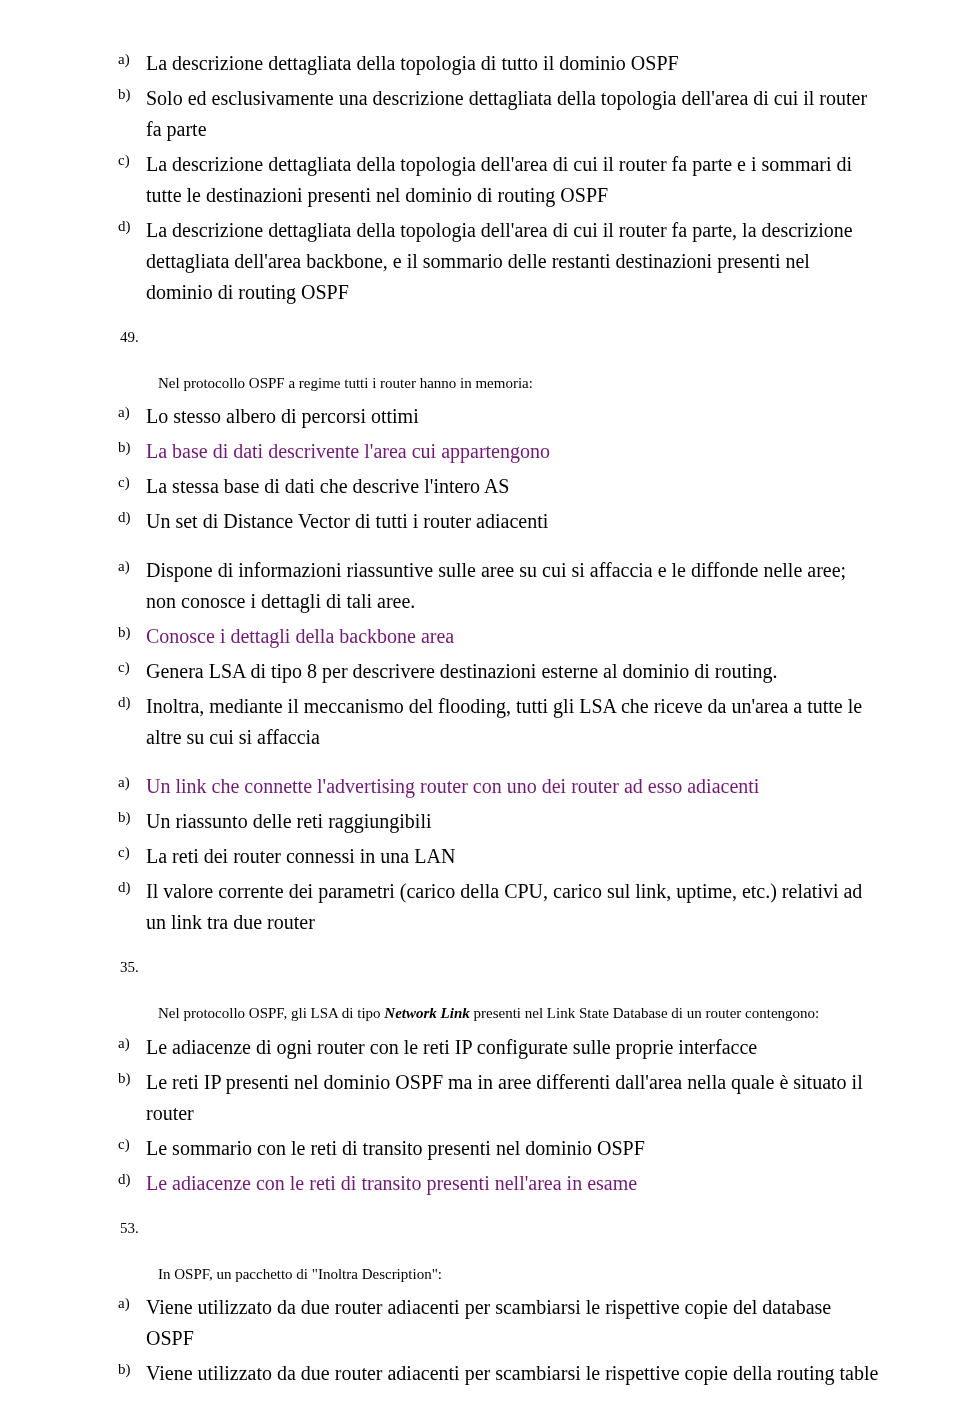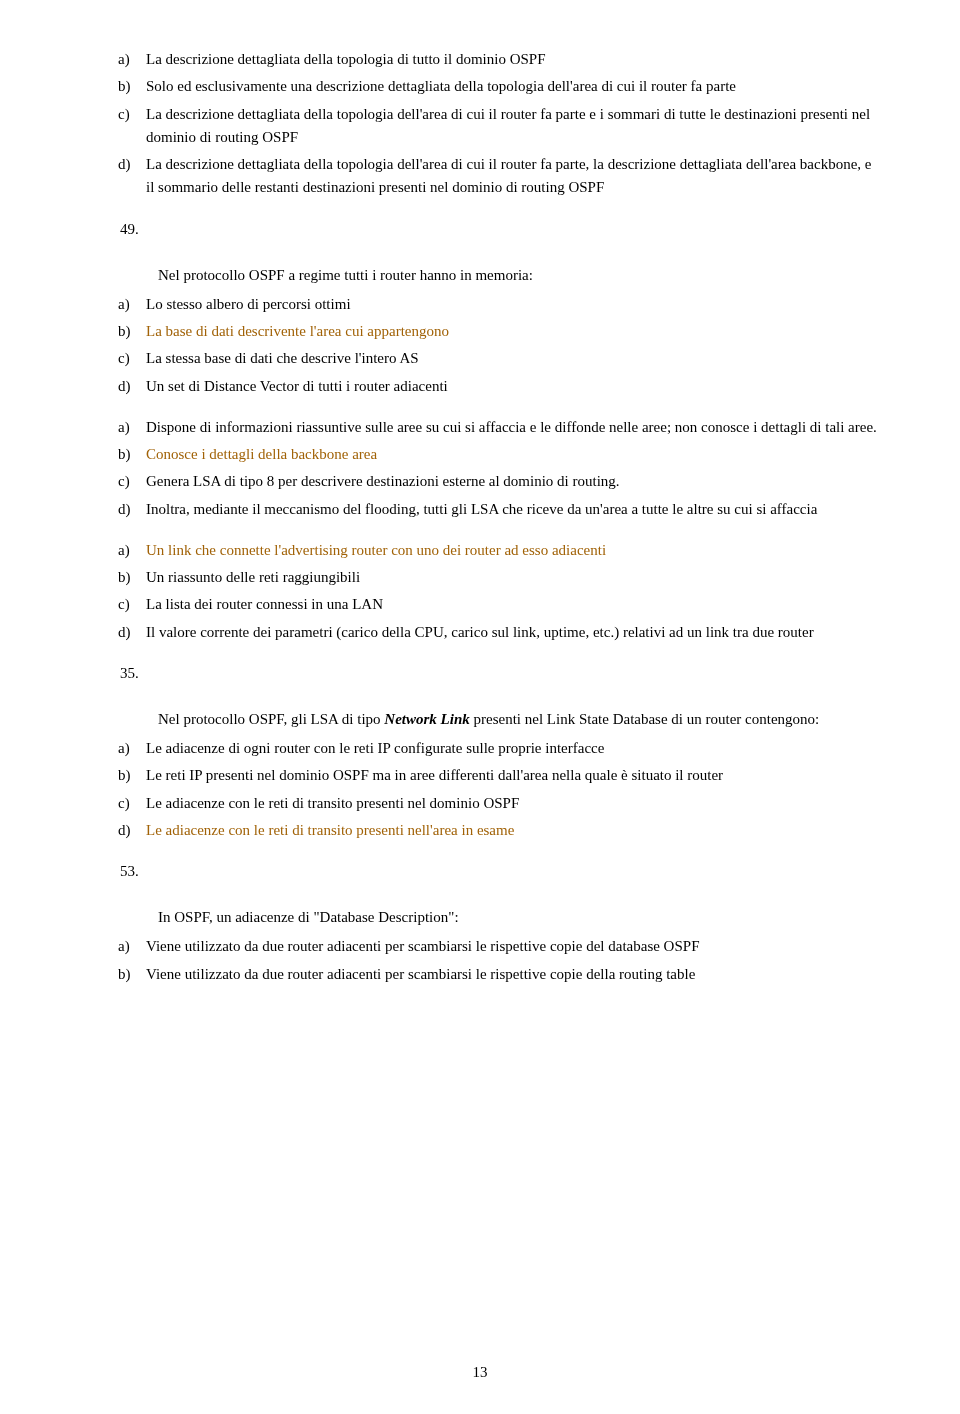--- a/index.html
+++ b/index.html
@@ -56,26 +56,26 @@
       margin-bottom: 4px;
     }
 
     .answer-label {
       min-width: 28px;
       font-size: 15px;
     }
 
     .answer-text {
       flex: 1;
-      font-size: 15px;
+      font-size: 20px;
       line-height: 1.55;
     }
 
     .highlight-blue {
-      color: #a16207;
+      color: #701a75;
     }
 
     .italic {
       font-style: italic;
       font-weight: bold;
     }
 
     .page-number {
       text-align: center;
       position: absolute;
@@ -175,21 +175,21 @@
       <li class="answer-item">
         <span class="answer-label">a)</span>
         <span class="answer-text highlight-blue">Un link che connette l'advertising router con uno dei router ad esso adiacenti</span>
       </li>
       <li class="answer-item">
         <span class="answer-label">b)</span>
         <span class="answer-text">Un riassunto delle reti raggiungibili</span>
       </li>
       <li class="answer-item">
         <span class="answer-label">c)</span>
-        <span class="answer-text">La lista dei router connessi in una LAN</span>
+        <span class="answer-text">La reti dei router connessi in una LAN</span>
       </li>
       <li class="answer-item">
         <span class="answer-label">d)</span>
         <span class="answer-text">Il valore corrente dei parametri (carico della CPU, carico sul link, uptime, etc.) relativi ad un link tra due router</span>
       </li>
     </ul>
   </div>
 
   <div class="question-block">
     <div class="question-header">
@@ -202,33 +202,33 @@
       <li class="answer-item">
         <span class="answer-label">a)</span>
         <span class="answer-text">Le adiacenze di ogni router con le reti IP configurate sulle proprie interfacce</span>
       </li>
       <li class="answer-item">
         <span class="answer-label">b)</span>
         <span class="answer-text">Le reti IP presenti nel dominio OSPF ma in aree differenti dall'area nella quale è situato il router</span>
       </li>
       <li class="answer-item">
         <span class="answer-label">c)</span>
-        <span class="answer-text">Le adiacenze con le reti di transito presenti nel dominio OSPF</span>
+        <span class="answer-text">Le sommario con le reti di transito presenti nel dominio OSPF</span>
       </li>
       <li class="answer-item">
         <span class="answer-label">d)</span>
         <span class="answer-text highlight-blue">Le adiacenze con le reti di transito presenti nell'area in esame</span>
       </li>
     </ul>
   </div>
 
   <div class="question-block">
     <div class="question-header">
       <span class="question-number">53.</span>
-      <span class="question-text">In OSPF, un adiacenze di "Database Description":</span>
+      <span class="question-text">In OSPF, un pacchetto di "Inoltra Description":</span>
     </div>
     <ul class="answer-list">
       <li class="answer-item">
         <span class="answer-label">a)</span>
         <span class="answer-text">Viene utilizzato da due router adiacenti per scambiarsi le rispettive copie del database OSPF</span>
       </li>
       <li class="answer-item">
         <span class="answer-label">b)</span>
         <span class="answer-text">Viene utilizzato da due router adiacenti per scambiarsi le rispettive copie della routing table</span>
       </li>

